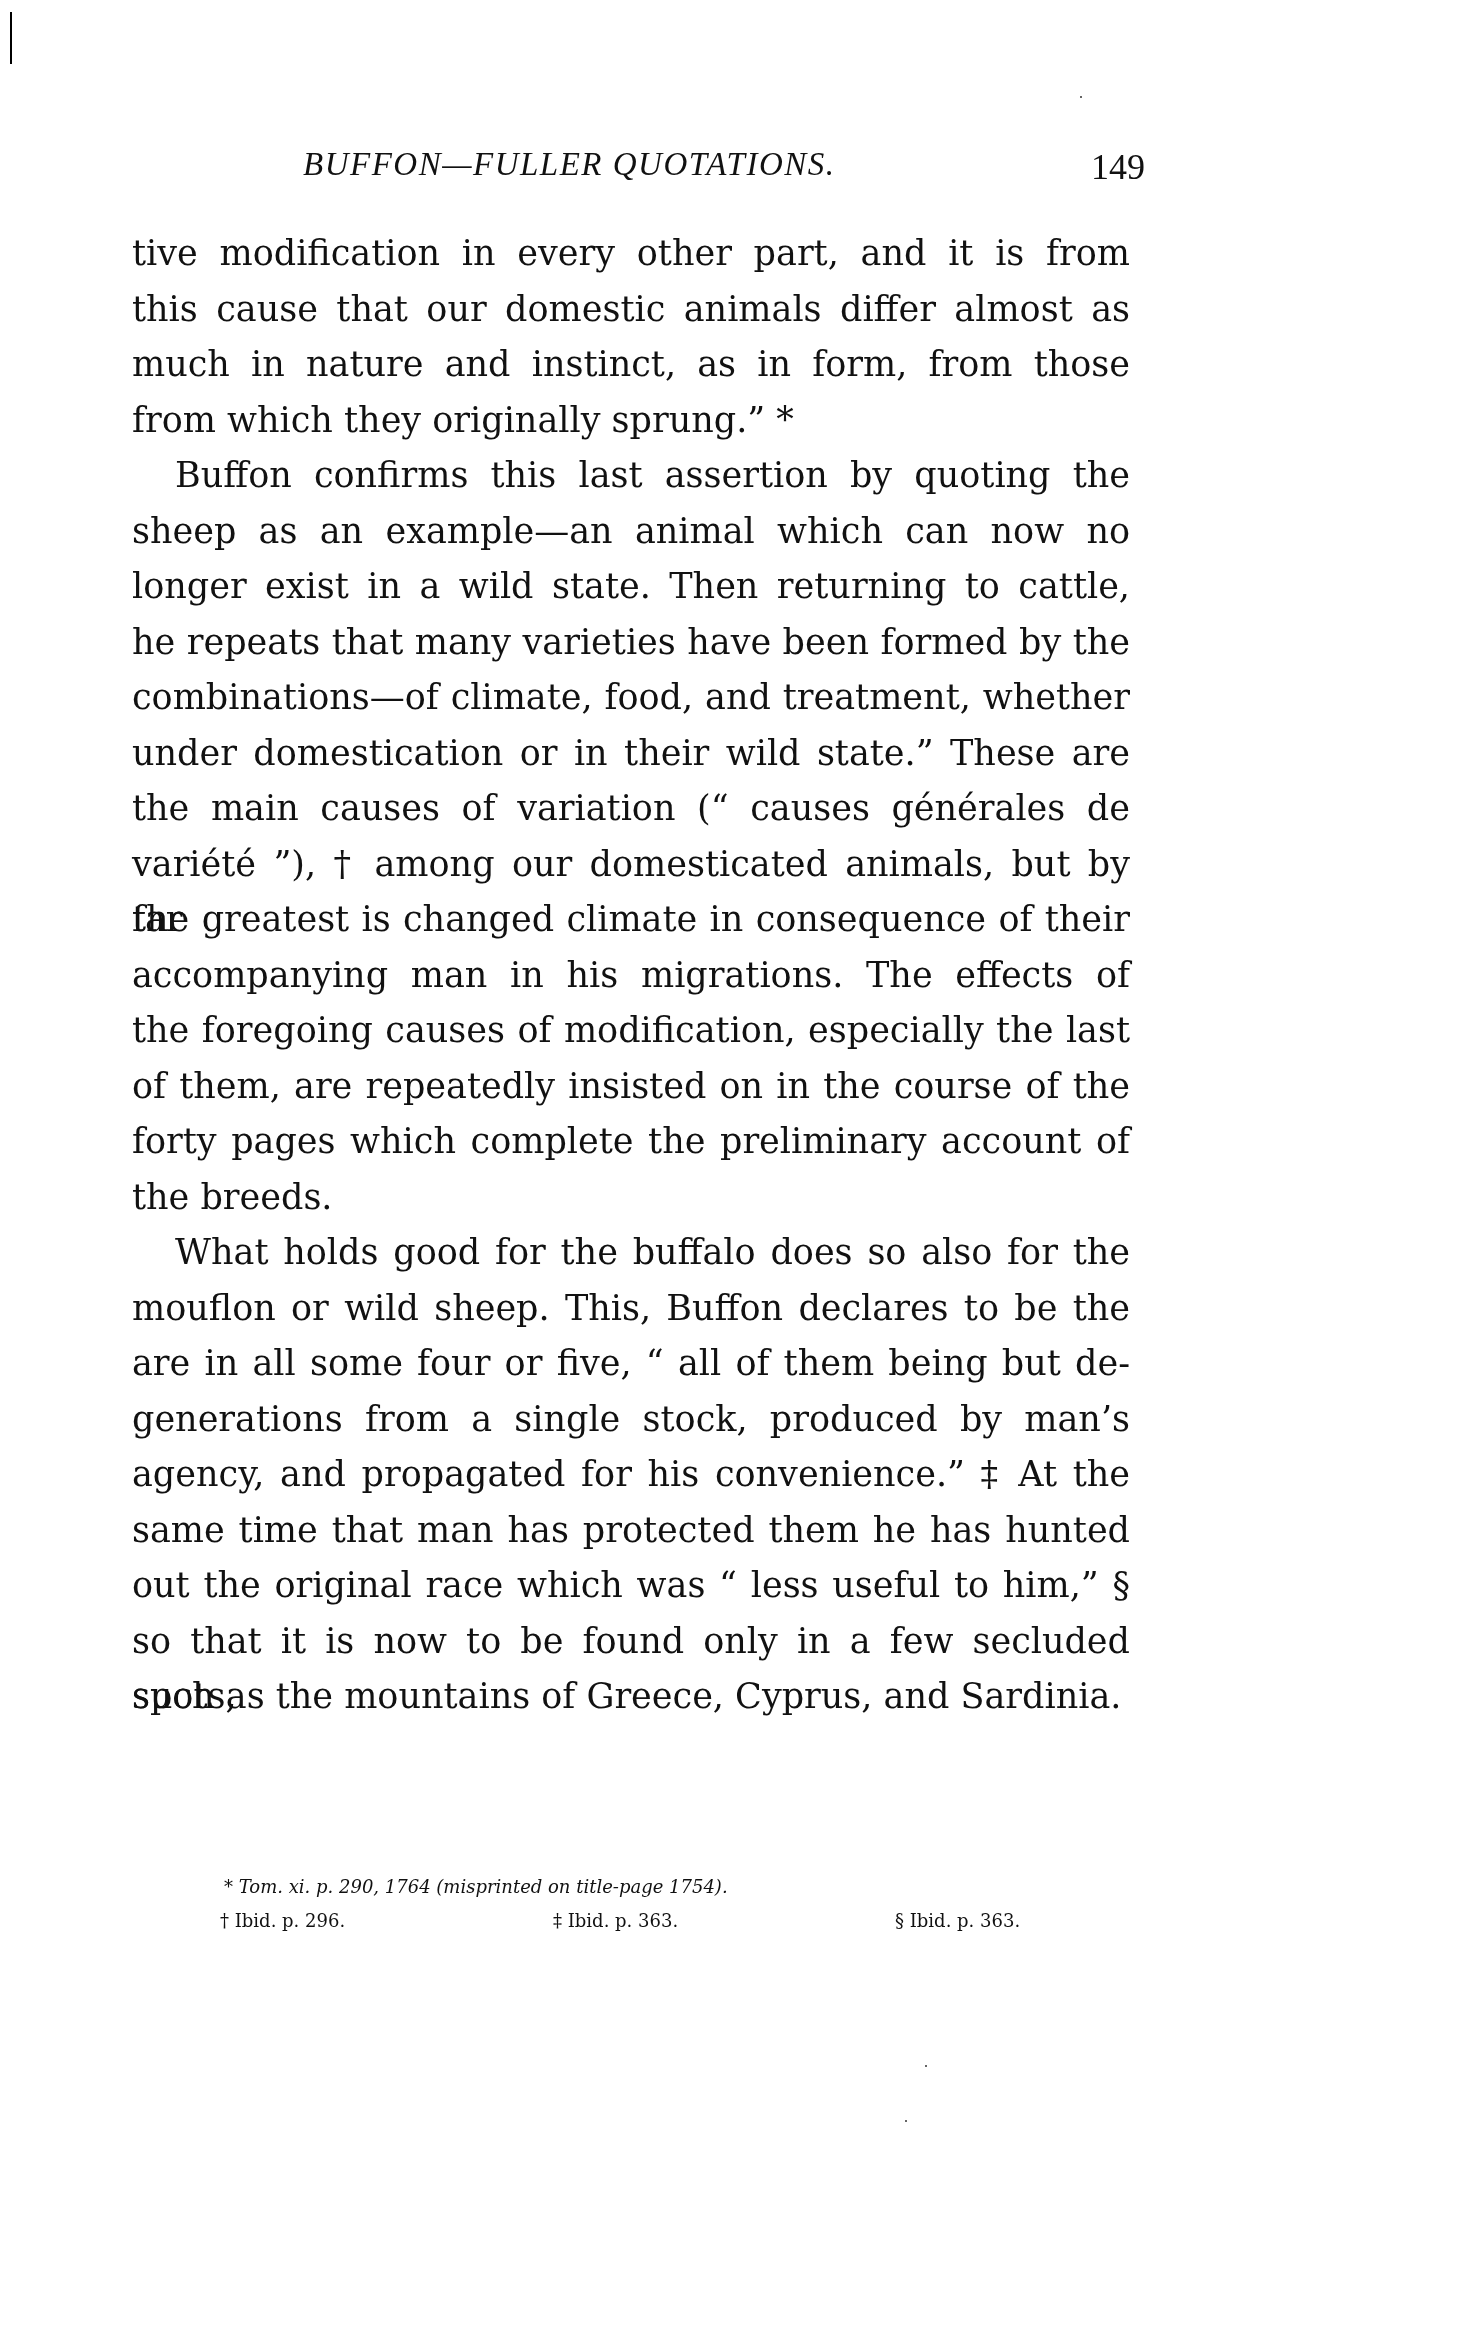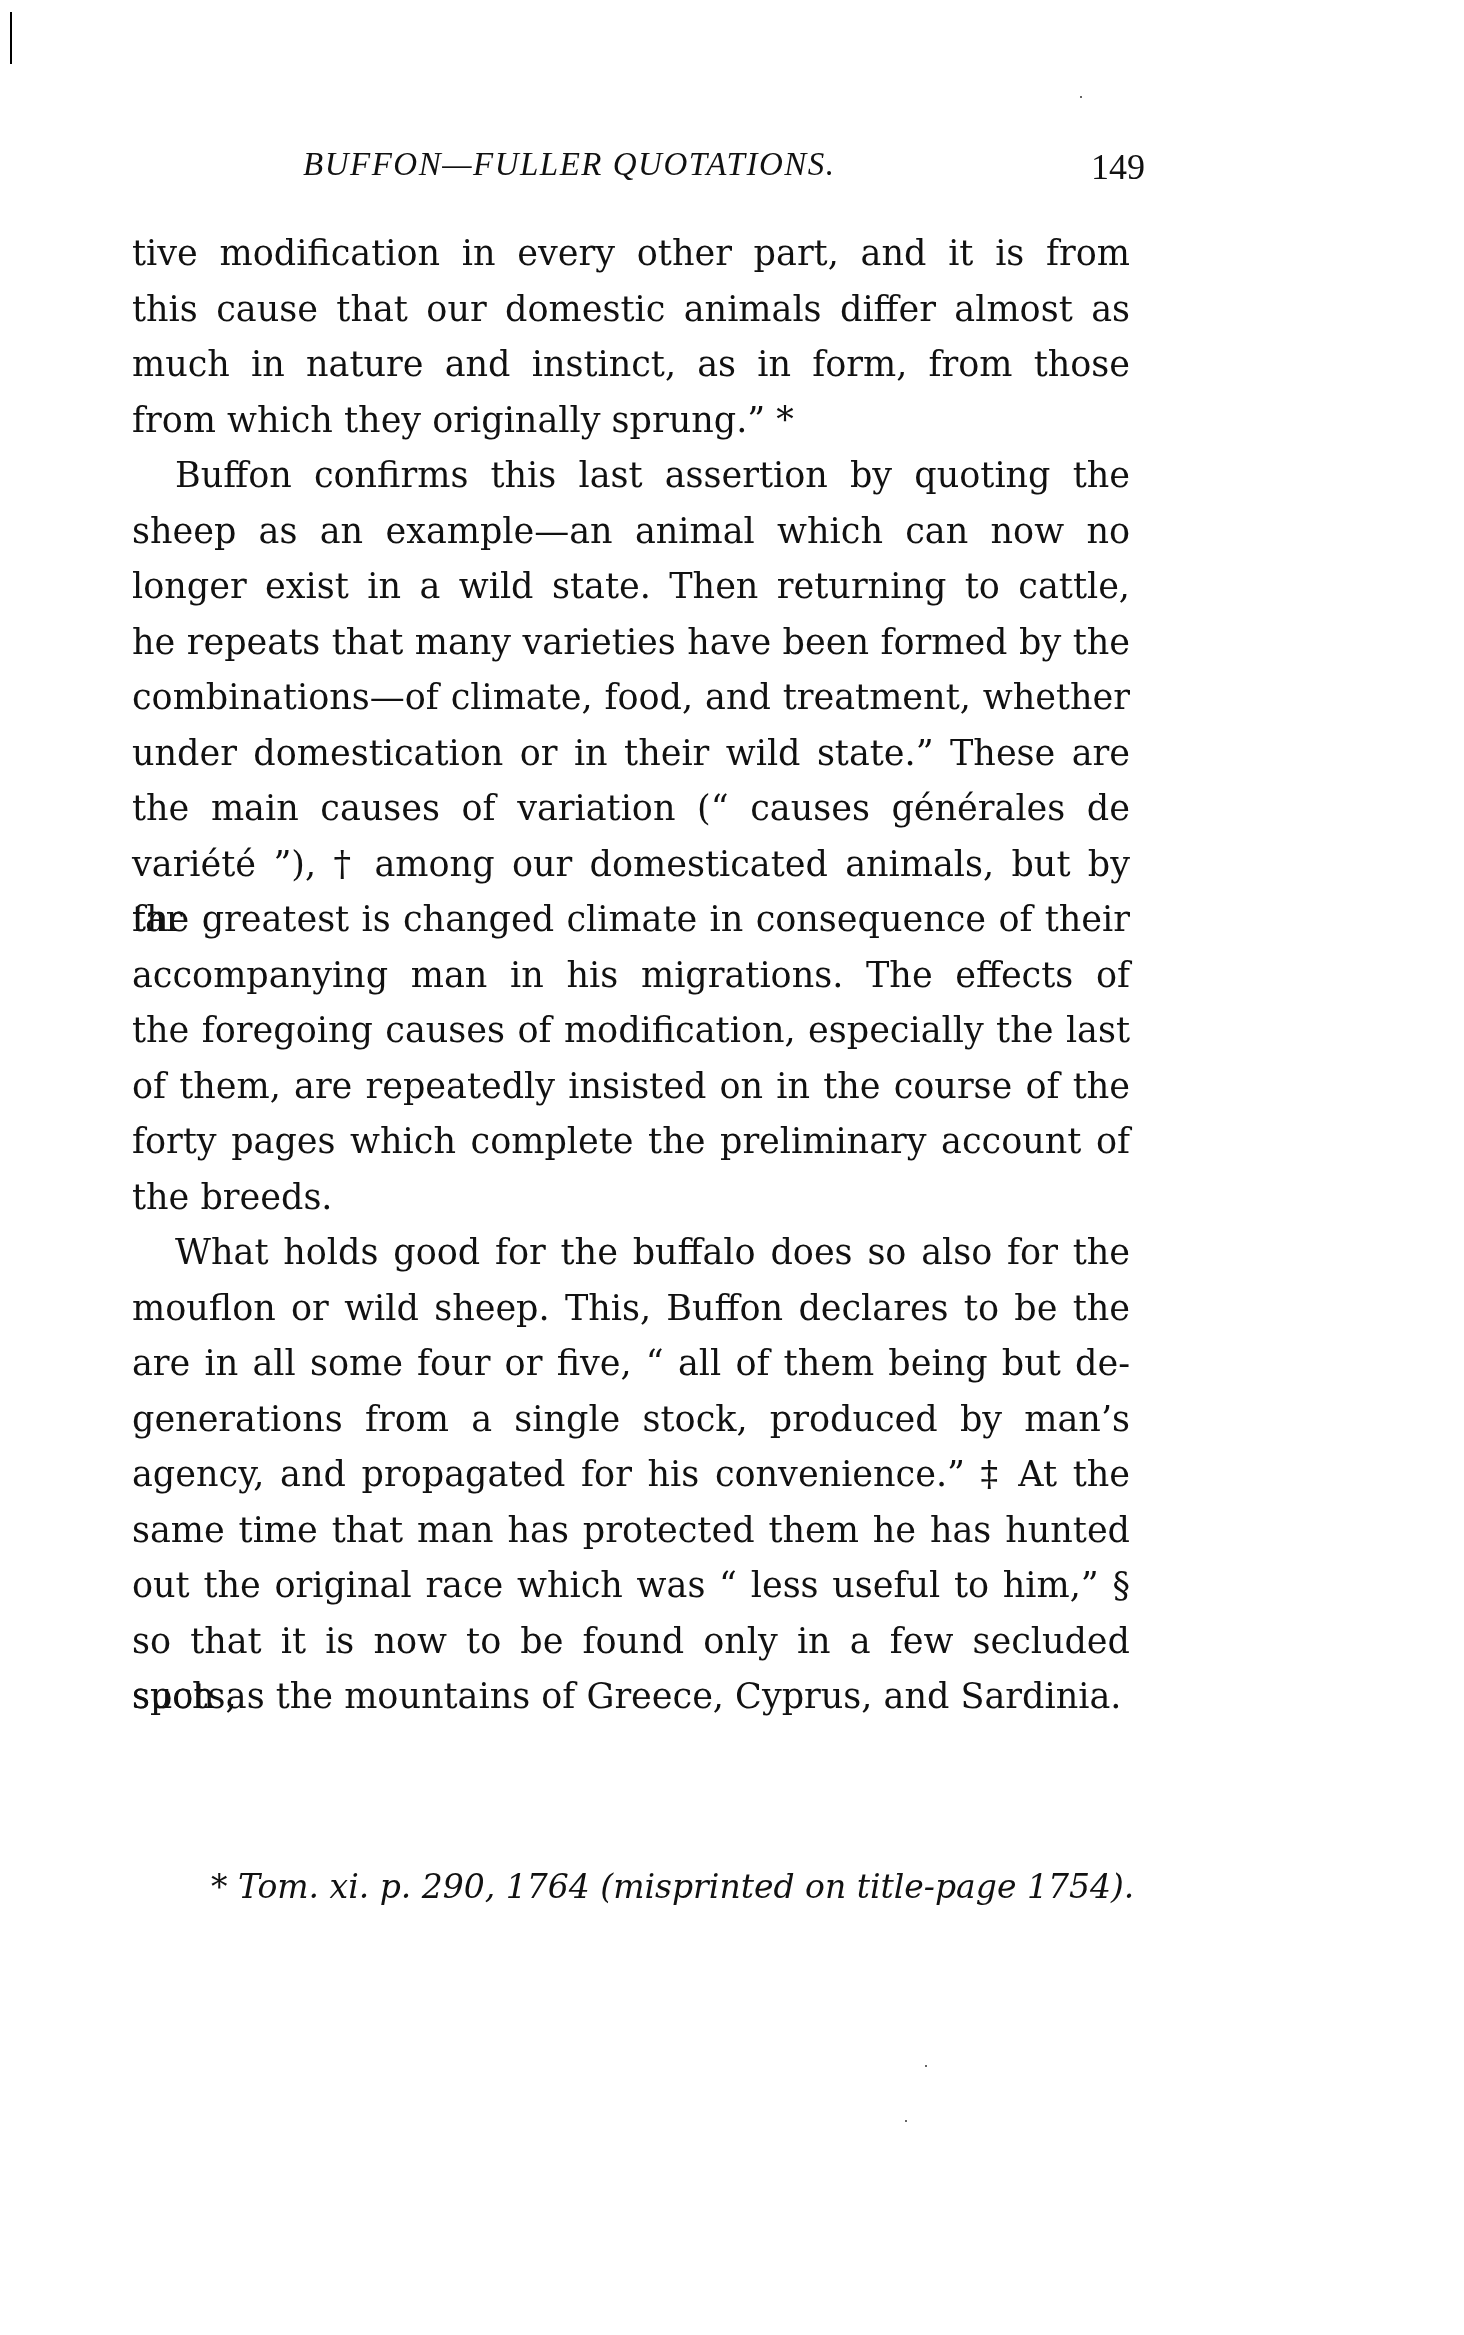--- a/index.html
+++ b/index.html
@@ -5,21 +5,21 @@
   html, body { margin: 0; padding: 0; background: #ffffff; }
   body { width: 1464px; height: 2335px; position: relative; overflow: hidden; color: #111; font-family: "DejaVu Serif", "Liberation Serif", serif; }
   .scan-mark { position: absolute; left: 10px; top: 12px; width: 2px; height: 52px; background: #000; }
   .header { position: absolute; top: 146px; left: 147px; width: 998px; height: 44px; }
   .running-title { position: absolute; left: 156px; top: 0; font-style: italic; font-size: 33px; letter-spacing: 1.5px; font-family: "Liberation Serif", serif; }
   .page-number { position: absolute; right: 0; top: 0; font-size: 36px; font-family: "Liberation Serif", serif; }
   .body-text { position: absolute; left: 132px; top: 226px; width: 998px; }
   .line { font-size: 35px; line-height: 55.5px; height: 55.5px; text-align: justify; text-align-last: justify; white-space: nowrap; word-spacing: 0; }
   .line.last { text-align-last: left; }
   .line.indent { padding-left: 43px; }
-  .footnotes { position: absolute; left: 147px; top: 1870px; width: 998px; font-size: 33px; }
+  .footnotes { position: absolute; left: 160px; top: 1870px; width: 998px; font-size: 18px; }
   .fn-line { height: 34px; line-height: 34px; position: relative; }
   .fn-first { padding-left: 64px; }
   .fn-first .fn-text { font-style: italic; }
   .fn-col { position: absolute; top: 0; }
   .fn-col.c1 { left: 60px; }
   .fn-col.c2 { left: 393px; }
   .fn-col.c3 { left: 735px; }
   .speck { position: absolute; width: 2px; height: 2px; background: #666; }
 </style>
 </head>
@@ -66,17 +66,31 @@
       <div class="line" style="white-space: normal;">so that it is now to be found only in a few secluded spots,</div>
       <div class="line last" style="white-space: normal;">such as the mountains of Greece, Cyprus, and Sardinia.</div>
     </div>
   </div>
 
 <div class="footnotes">
   <div class="fn-line fn-first">
     <span>*</span>
     <span class="fn-text">Tom. xi. p. 290, 1764 (misprinted on title-page 1754).</span>
   </div>
+  <div class="fn-line">
+    <span class="fn-col c1">
+      <span>†</span>
+      <span>Ibid. p. 296.</span>
+    </span>
+    <span class="fn-col c2">
+      <span>‡</span>
+      <span>Ibid. p. 363.</span>
+    </span>
+    <span class="fn-col c3">
+      <span>§</span>
+      <span>Ibid. p. 363.</span>
+    </span>
+  </div>
 </div>
 
 <div class="speck" style="left:1080px;top:96px;"></div>
 <div class="speck" style="left:925px;top:2065px;"></div>
 <div class="speck" style="left:905px;top:2120px;"></div>
 
 </body></html>

